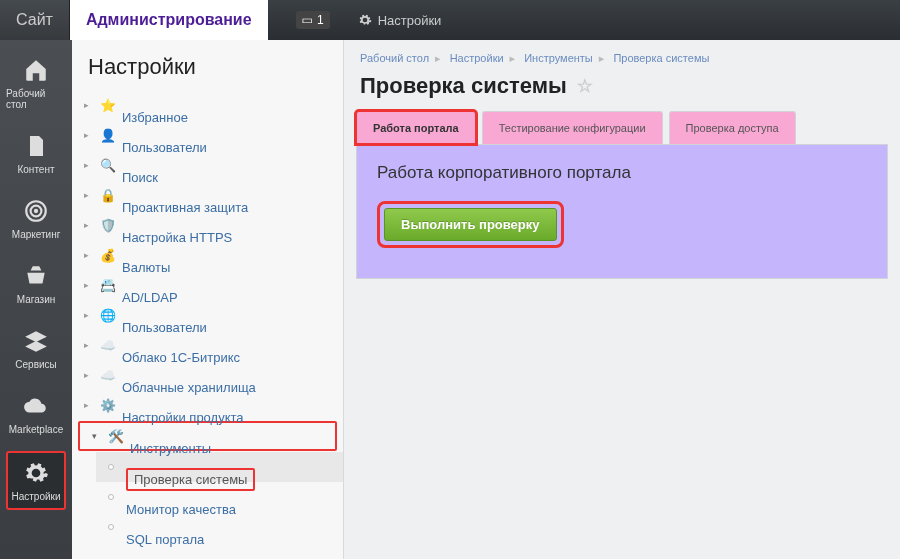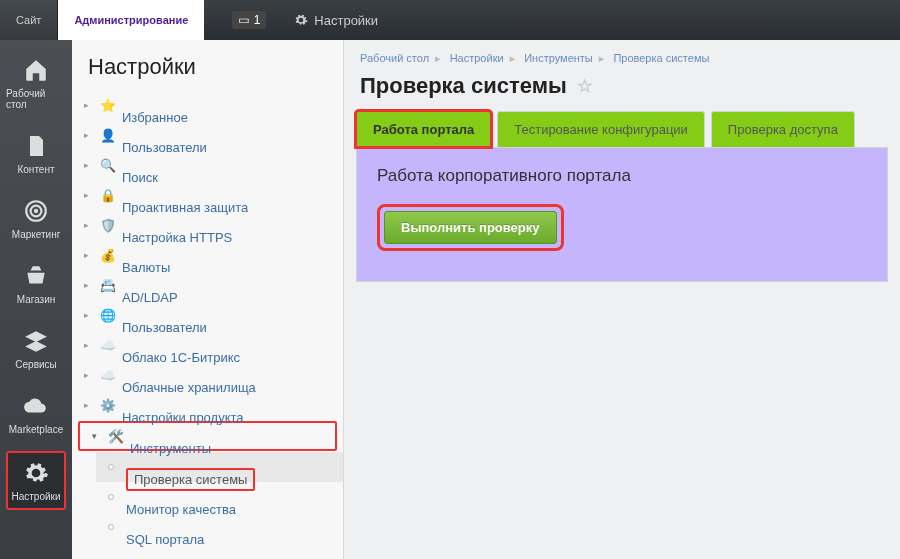--- a/index.html
+++ b/index.html
@@ -1,20 +1,20 @@
 <!DOCTYPE html>
 <html><head>
 <meta charset="utf-8">
 <style>
   * { box-sizing: border-box; margin: 0; padding: 0; }
   body { font-family: Arial, Helvetica, sans-serif; font-size: 13px; color: #333; background: #fff; width: 900px; height: 559px; overflow: hidden; }
 
   
   .topbar { height: 40px; background: linear-gradient(#3a3f44,#2a2e32); display: flex; align-items: stretch; }
-  .topbar .tab { display: flex; align-items: center; padding: 0 16px; color: #ccc; font-size: 11px; cursor: pointer; }
+  .topbar .tab { display: flex; align-items: center; padding: 0 16px; color: #ccc; font-size: 16px; cursor: pointer; }
   .topbar .tab.site { background: rgba(255,255,255,0.06); border-right:1px solid #222; }
   .topbar .tab.admin { background: #fff; color: #4c1d95; font-weight: bold; }
   .topbar .notif { display:flex; align-items:center; margin-left:20px; padding:0 8px; }
   .topbar .notif .badge { display:flex; align-items:center; background:#444; color:#fff; border-radius:3px; padding:2px 6px; font-size:12px; gap:4px;}
   .topbar .settings-top { display:flex; align-items:center; color:#ccc; margin-left:20px; gap:6px; font-size:13px;}
   .gear { width:14px; height:14px; display:inline-block; }
   .gear svg { width:100%; height:100%; }
 
   
   .rail { position:absolute; top:40px; left:0; width:72px; bottom:0; background: linear-gradient(#4b4f54,#3a3e42); display:flex; flex-direction:column; align-items:center; padding-top:10px; gap:10px; }
@@ -38,21 +38,21 @@
   .tree .sub .node .dot { width:6px; height:6px; border:1px solid #bbb; border-radius:50%; background:#fff; margin-right:6px; }
 
   
   .main { position:absolute; top:40px; left:344px; right:0; bottom:0; background:#eef0f2; }
   .crumbs { padding:12px 16px 6px; font-size:11px; color:#6a8bbf; }
   .crumbs span.sep { color:#bbb; margin:0 6px; }
   .crumbs a { color:#6a8bbf; text-decoration:none; }
   .main h1 { font-size:22px; color:#222; padding:2px 16px 12px; display:flex; align-items:center; gap:10px; font-weight:bold;}
   .star { color:#ccc; font-size:18px; }
   .tabs { display:flex; padding:0 12px; gap:6px; }
-  .tabs .mtab { background:#84cc16; border:1px solid #d0d4d8; border-bottom:none; padding:10px 16px; font-size:13px; color:#555; border-radius:3px 3px 0 0; cursor:pointer; }
+  .tabs .mtab { background:#f9a8d4; border:1px solid #d0d4d8; border-bottom:none; padding:10px 16px; font-size:11px; color:#555; border-radius:3px 3px 0 0; cursor:pointer; }
   .tabs .mtab.active { font-weight:bold; color:#333; }
   .tabs .mtab.hl { outline:3px solid #e33; outline-offset:-1px; }
   .panel { background:#c4b5fd; margin:0 12px; border:1px solid #d0d4d8; padding:18px 20px 30px; }
   .panel h3 { font-size:17px; font-weight:normal; color:#333; margin-bottom:18px; }
   .runwrap { display:inline-block; border:3px solid #e33; padding:4px; border-radius:8px; }
   .runbtn { background:linear-gradient(#8fc94c,#6aaa2a); color:#fff; border:1px solid #5a9424; padding:8px 16px; font-size:13px; font-weight:bold; border-radius:3px; cursor:pointer; text-shadow:0 -1px 0 rgba(0,0,0,.2); }
 
   svg { display:block; }
 </style>
 </head>

